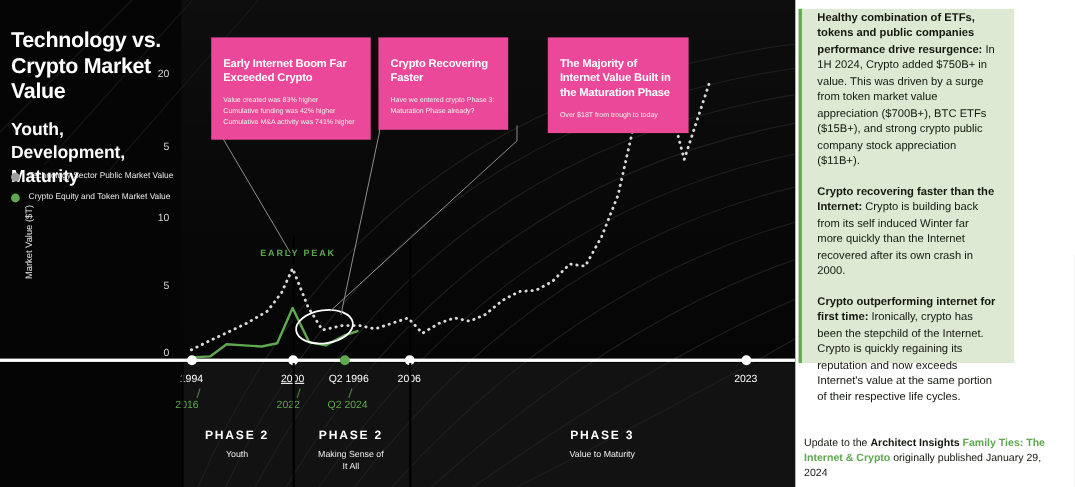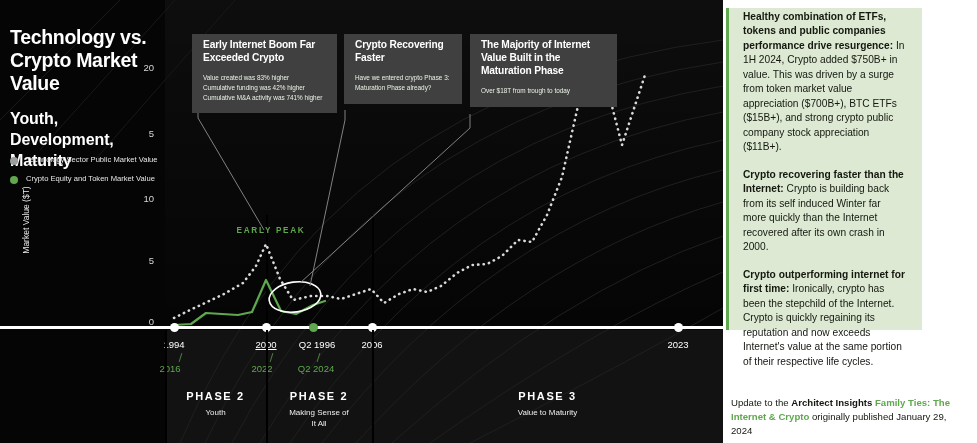--- a/index.html
+++ b/index.html
@@ -81,21 +81,21 @@
     position: absolute; width: 1px; height: 9px; background: #4a7e3c;
     top: 353px;
   }
 
   
   .vline { position: absolute; width: 1.5px; background: #000000; top: 330px; height: 113px; }
   .vline-plot { position: absolute; width: 1.5px; background: #000000; top: 215px; height: 112px; }
 
   
   .callout {
-    position: absolute; background: #404040; padding: 4px 11px 11px 11px;
+    position: absolute; background: #ec4899; padding: 18px 11px 11px 11px;
   }
   .callout-title {
     color: #ffffff; font-size: 10.2px; font-weight: bold; line-height: 1.28;
     letter-spacing: -0.15px;
   }
   .callout-body {
     color: #eaf3e6; font-size: 6.4px; line-height: 1.52; margin-top: 9px;
   }
 
   
@@ -210,21 +210,21 @@
 Cumulative funding was 42% higher
 Cumulative M&amp;A activity was 741% higher</div>
     </div>
 
     <div class="callout" style="left:344px; top:34px; width:118px;">
       <div class="callout-title">Crypto Recovering Faster</div>
       <div class="callout-body" style="white-space:pre-line;">Have we entered crypto Phase 3:
 Maturation Phase already?</div>
     </div>
 
-    <div class="callout" style="left:470px; top:34px; width:147px;">
+    <div class="callout" style="left:498px; top:34px; width:128px;">
       <div class="callout-title">The Majority of Internet Value Built in the Maturation Phase</div>
       <div class="callout-body" style="white-space:pre-line;">Over $18T from trough to today</div>
     </div>
 
     <div class="baseline"></div>
 
     <div class="axis-node" style="left:174px;"></div>
     <div class="axis-node" style="left:266px;"></div>
     <div class="axis-node green" style="left:313px;"></div>
     <div class="axis-node" style="left:372px;"></div>

